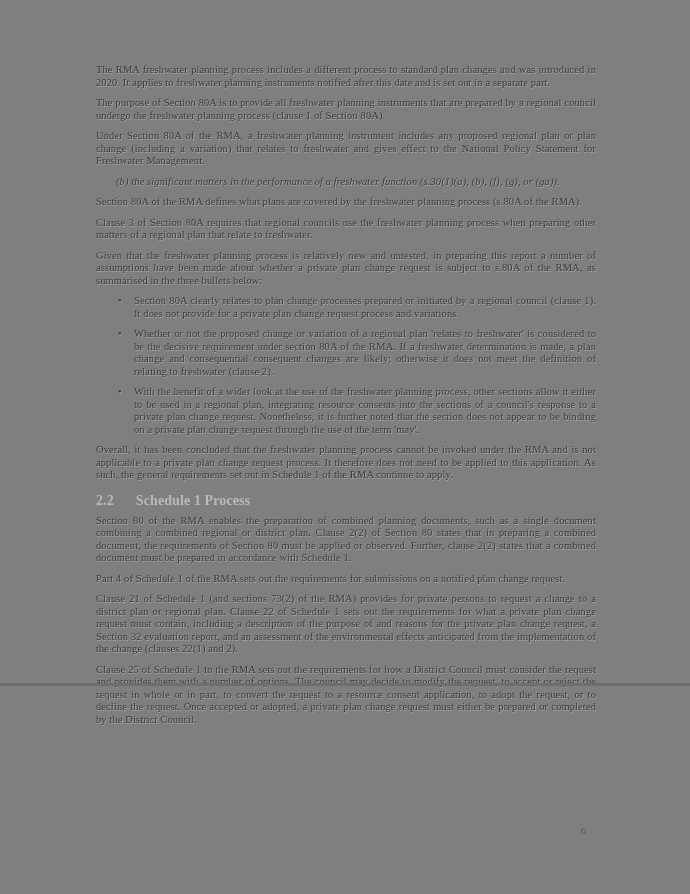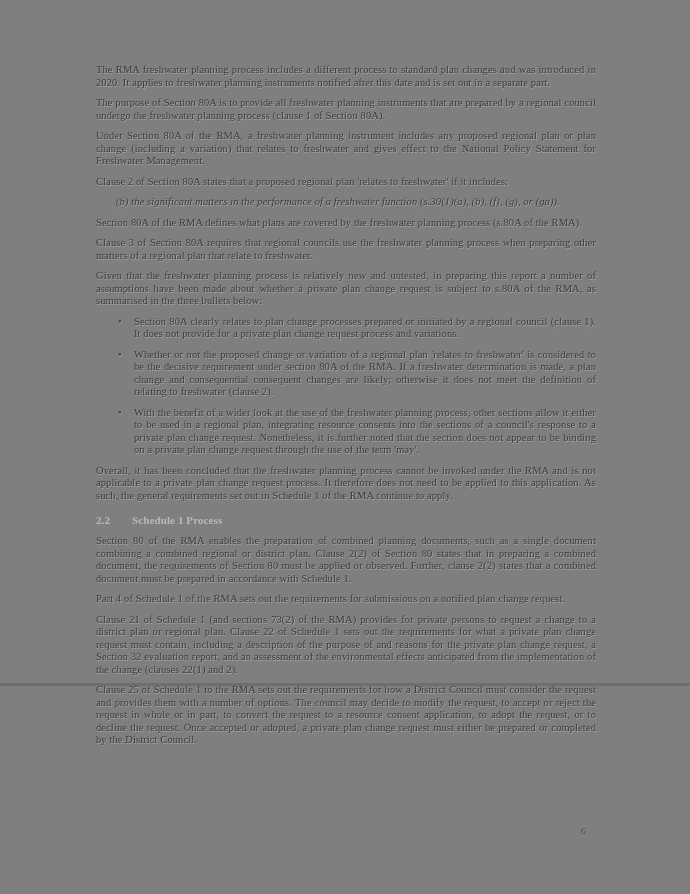--- a/index.html
+++ b/index.html
@@ -40,21 +40,21 @@
     position: relative;
     margin: 0 0 8px 0;
   }
   ul.bullets li::before {
     content: "\2022";
     position: absolute;
     left: -16px; top: 0;
     color: #3b3b3b;
   }
   h2.sec {
-    font-size: 11px;
+    font-size: 14px;
     line-height: 13px;
     margin: 12px 0 8px 0;
     color: #b9b9b9;
     font-weight: bold;
     text-shadow: none;
     display: flex;
     gap: 22px;
     text-align: left;
   }
   .page-number {
@@ -74,21 +74,20 @@
 </style>
 </head>
 <body>
 
 <div class="page">
   <div class="content">
 
     <p>The RMA freshwater planning process includes a different process to standard plan changes and was introduced in 2020. It applies to freshwater planning instruments notified after this date and is set out in a separate part.</p>
     <p>The purpose of Section 80A is to provide all freshwater planning instruments that are prepared by a regional council undergo the freshwater planning process (clause 1 of Section 80A).</p>
     <p>Under Section 80A of the RMA, a freshwater planning instrument includes any proposed regional plan or plan change (including a variation) that relates to freshwater and gives effect to the National Policy Statement for Freshwater Management.</p>
-    <p>Clause 2 of Section 80A states that a proposed regional plan 'relates to freshwater' if it includes:</p>
     <p class="subitem">(b) the significant matters in the performance of a freshwater function (s.30(1)(a), (b), (f), (g), or (ga)).</p>
     <p>Section 80A of the RMA defines what plans are covered by the freshwater planning process (s.80A of the RMA).</p>
     <p>Clause 3 of Section 80A requires that regional councils use the freshwater planning process when preparing other matters of a regional plan that relate to freshwater.</p>
     <p>Given that the freshwater planning process is relatively new and untested, in preparing this report a number of assumptions have been made about whether a private plan change request is subject to s.80A of the RMA, as summarised in the three bullets below:</p>
 
     <ul class="bullets">
       <li>Section 80A clearly relates to plan change processes prepared or initiated by a regional council (clause 1). It does not provide for a private plan change request process and variations.</li>
       <li>Whether or not the proposed change or variation of a regional plan 'relates to freshwater' is considered to be the decisive requirement under section 80A of the RMA. If a freshwater determination is made, a plan change and consequential consequent changes are likely; otherwise it does not meet the definition of relating to freshwater (clause 2).</li>
       <li>With the benefit of a wider look at the use of the freshwater planning process, other sections allow it either to be used in a regional plan, integrating resource consents into the sections of a council's response to a private plan change request. Nonetheless, it is further noted that the section does not appear to be binding on a private plan change request through the use of the term 'may'.</li>
     </ul>

